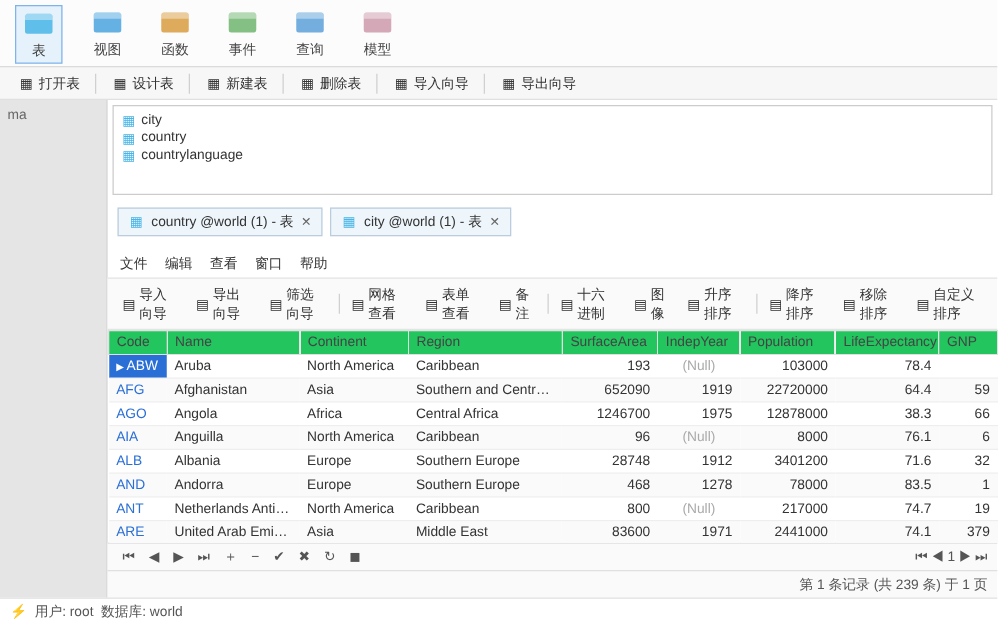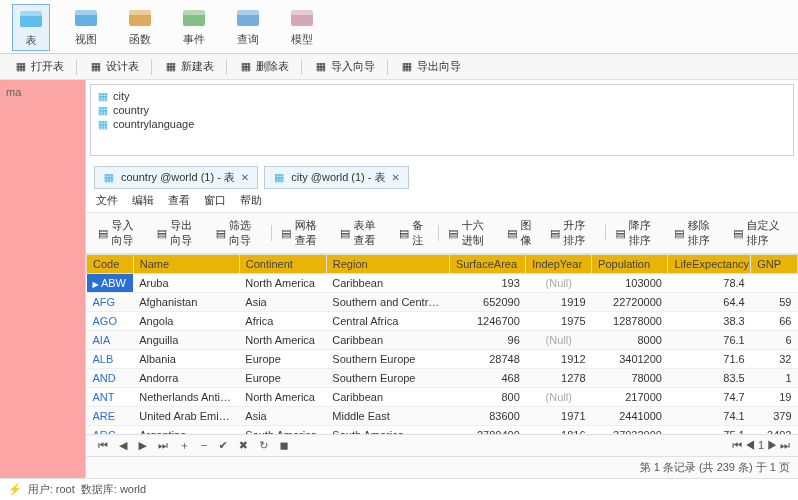--- a/index.html
+++ b/index.html
@@ -10,39 +10,39 @@
   .ribbon-icon { width: 28px; height: 24px; display: flex; align-items: center; justify-content: center; }
   .ribbon-label { font-size: 11px; color: #444; }
   .ribbon-item.active { background: #e5f1fb; border: 1px solid #7eb4ea; }
   
   .toolbar-a { display: flex; gap: 4px; padding: 3px 8px; border-bottom: 1px solid #e0e0e0; background: #f7f7f7; align-items: center; }
   .tb-btn { display: inline-flex; align-items: center; gap: 3px; padding: 2px 6px; cursor: pointer; color: #333; font-size: 11px; }
   .tb-btn .ic { width: 14px; height: 14px; display:inline-flex; align-items:center; justify-content:center; }
   .sep { width:1px; height:16px; background:#d0d0d0; margin:0 2px; }
   
   .main { flex: 1; display: flex; min-height: 0; }
-  .left-pane { width: 86px; border-right: 1px solid #d8d8d8; background: #fca5a5; padding: 6px; font-size: 11px; color: #666; }
+  .left-pane { width: 86px; border-right: 1px solid #d8d8d8; background: #e5e5e5; padding: 6px; font-size: 11px; color: #666; }
   .right-pane { flex: 1; display: flex; flex-direction: column; min-width: 0; }
   
   .tables-list { border: 1px solid #ccc; background: #fff; margin: 4px; padding: 4px; height: 72px; }
   .tables-list div { padding: 1px 2px; display:flex; align-items:center; gap:4px; }
   .tbl-ic { width:12px; height:12px; display:inline-flex; align-items:center; justify-content:center; }
   
   .tabs { display: flex; gap: 0; padding: 6px 8px 0; align-items: center; }
   .tab { display:inline-flex; align-items:center; gap:6px; padding: 3px 8px; border:1px solid #bcd; background:#eef6fc; font-size:11px; margin-right:6px; cursor:pointer; }
   .tab .x { cursor:pointer; color:#666; font-size:10px; }
   
-  .menu-bar { display:flex; gap:14px; padding: 4px 10px; font-size:11px; color:#333; }
+  .menu-bar { display:flex; gap:14px; padding: 4px 10px; font-size:11px; color:#333;margin-top:10px; }
   .menu-bar span { cursor:pointer; }
   
   .toolbar-b { display:flex; gap:2px; padding: 3px 6px; border-top:1px solid #e4e4e4; border-bottom:1px solid #e4e4e4; background:#fafafa; align-items:center; flex-wrap:nowrap; overflow:hidden; }
   
   .grid-wrap { flex:1; overflow:auto; }
   table.grid { border-collapse: collapse; width: 100%; font-size: 11px; table-layout: fixed; }
-  table.grid th { background:#eab308; color:#444; font-weight:normal; text-align:left; padding:3px 6px; border:1px solid #e0e0e0; position:sticky; top:0; white-space:nowrap; overflow:hidden; }
+  table.grid th { background:#22c55e; color:#444; font-weight:normal; text-align:left; padding:3px 6px; border:1px solid #e0e0e0; position:sticky; top:0; white-space:nowrap; overflow:hidden; }
   table.grid td { padding:3px 6px; border-bottom:1px solid #eee; white-space:nowrap; overflow:hidden; text-overflow:ellipsis; }
   table.grid tr:nth-child(even) td { background:#fafafa; }
   td.code { color:#2a6fd6; }
   td.num { text-align:right; }
   td.null { color:#aaa; text-align:center; font-style:normal; }
   tr.sel td:first-child { background:#2a6fd6 !important; color:#fff; }
   tr.sel td:first-child::before { content:"▶ "; font-size:8px; }
   
   .nav-footer { display:flex; align-items:center; justify-content:space-between; padding:3px 8px; border-top:1px solid #e0e0e0; background:#fafafa; font-size:11px; color:#555; }
   .nav-footer .nav-btns span { cursor:pointer; padding:0 4px; color:#555; font-family: "Segoe UI Symbol", sans-serif; }

